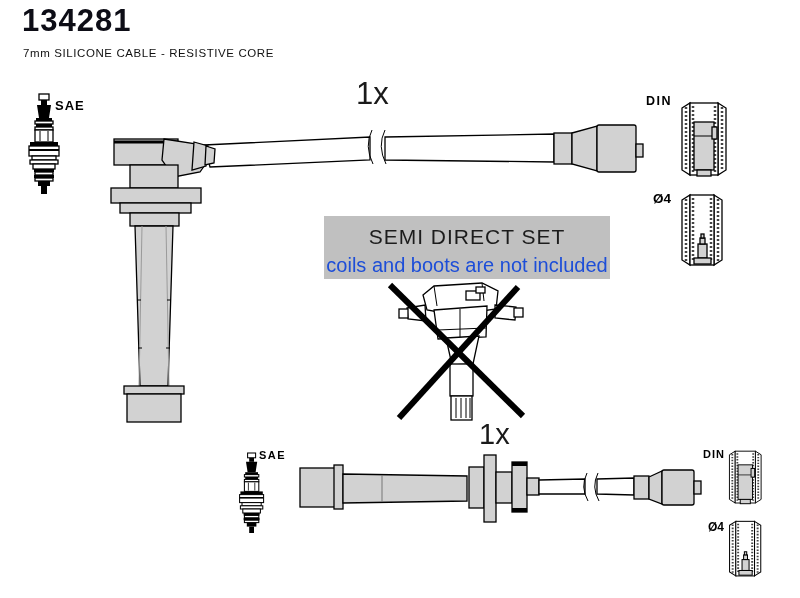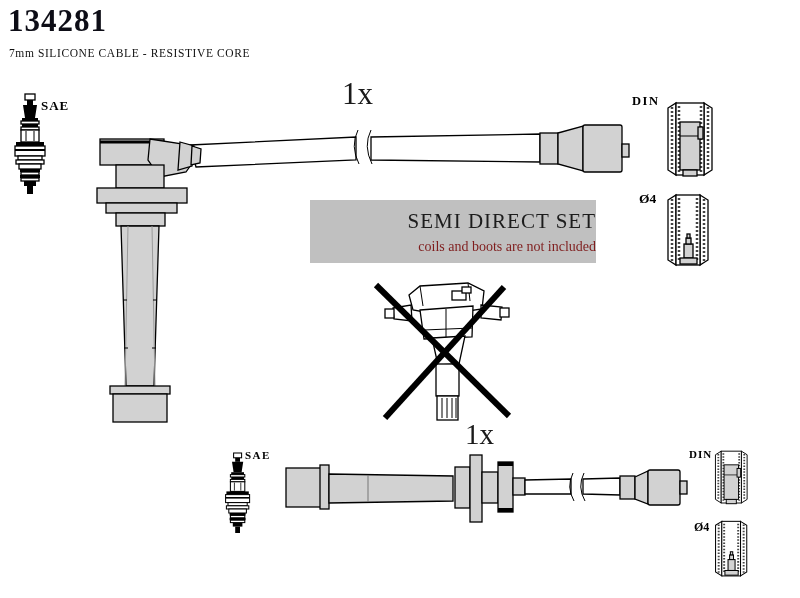--- a/index.html
+++ b/index.html
@@ -3,37 +3,37 @@
 <meta charset="utf-8">
 <style>
   :root{
     --part-fill:#d2d2d2;
     --notice-bg:#c0c0c0;
     --outline:#000000;
     --background:#ffffff;
   }
   html,body{margin:0;padding:0;background:var(--background);}
   #page{position:relative;width:748px;height:598px;background:var(--background);
-        font-family:Liberation Serif, serif;overflow:hidden;}
+        font-family:Liberation Sans, sans-serif;overflow:hidden;margin-left:14px;}
   #drawing{position:absolute;left:0;top:0;}
   .lbl{position:absolute;color:#000000;white-space:nowrap;line-height:1;}
   .part-number{left:8px;top:5px;font-size:31px;font-weight:700;letter-spacing:1px;color:#0d0d16;}
   .description{left:9px;top:48px;font-size:11.5px;font-weight:400;letter-spacing:0.6px;color:#111;}
   .sae-top{left:41px;top:99px;font-size:13px;font-weight:700;letter-spacing:1px;}
   .qty-top{left:342px;top:78px;font-size:31px;font-weight:400;color:#1a1a1a;}
   .din-top{left:632px;top:95px;font-size:12.5px;font-weight:700;letter-spacing:1.5px;}
   .d4-top{left:639px;top:192px;font-size:13.5px;font-weight:700;}
   .qty-bottom{left:465px;top:420px;font-size:29px;font-weight:400;color:#1a1a1a;}
   .sae-bottom{left:245px;top:450px;font-size:11px;font-weight:700;letter-spacing:1.5px;}
   .din-bottom{left:689px;top:449px;font-size:11px;font-weight:700;letter-spacing:1px;}
   .d4-bottom{left:694px;top:521px;font-size:12px;font-weight:700;}
-  .notice{position:absolute;left:310px;top:200px;width:286px;height:63px;
-          background:var(--notice-bg);text-align:right;color:#101010;}
+  .notice{position:absolute;left:310px;top:216px;width:286px;height:63px;
+          background:var(--notice-bg);text-align:center;color:#101010;}
   .notice .title{font-size:21px;letter-spacing:1px;margin-top:9px;font-weight:400;color:#1c1c1c;}
-  .notice .sub{font-size:14px;margin-top:5px;font-weight:400;color:#7f1d1d;}
+  .notice .sub{font-size:20px;margin-top:5px;font-weight:400;color:#1d4ed8;}
   
   .part{fill:var(--part-fill);stroke:var(--outline);stroke-width:1.3;}
   .wpart{fill:#fff;stroke:var(--outline);stroke-width:1.3;}
   .bfill{fill:#000;stroke:none;}
   .thin{fill:none;stroke:var(--outline);stroke-width:1;}
   .hatch{fill:none;stroke:#444;stroke-width:2.5;stroke-dasharray:2 2;}
   .xline{stroke:#000;stroke-width:6;fill:none;}
 </style>
 </head>
 <body>

